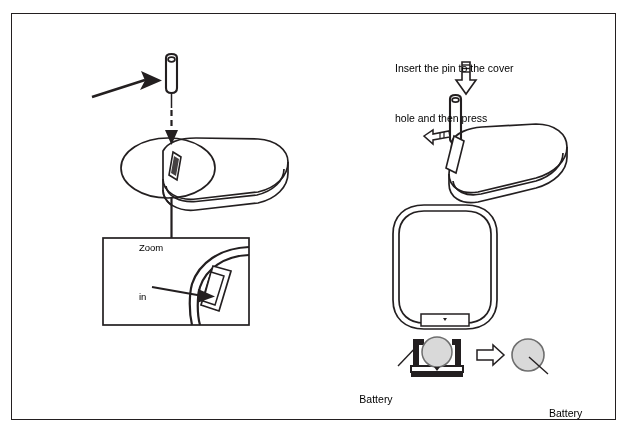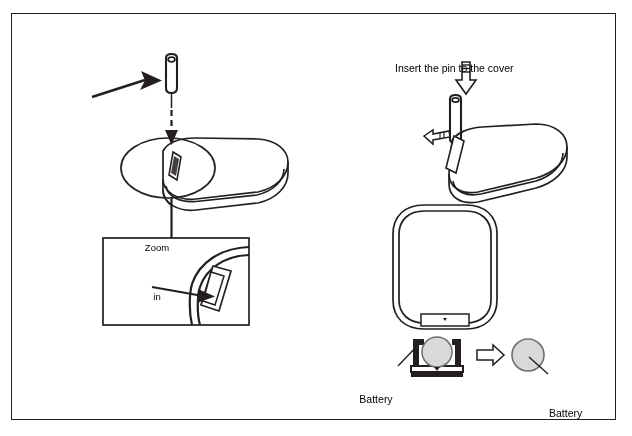--- a/index.html
+++ b/index.html
@@ -180,28 +180,29 @@
     <g>
       <path d="M477,350 L493,350 L493,345 L504,355 L493,365 L493,360 L477,360 Z" fill="#fff" stroke="#231f20" stroke-width="1.5"></path>
     </g>
 
     <circle cx="528" cy="355" r="16" fill="#d9d9d9" stroke="#6e6e6e" stroke-width="1.6"></circle>
 
     <line x1="529" y1="357" x2="548" y2="374" stroke="#231f20" stroke-width="1.4"></line>
   </svg>
 
 
-  <div class="lbl" style="left:139px; top:204px; text-align:center; width:36px;">
+  <div class="lbl" style="left:139px; top:204px; width:36px;">
     <div class="t9">Zoom</div>
     <div class="t9">in</div>
   </div>
 
 
   <div class="lbl" style="left:395px; top:24px;">
     <div class="t10">Insert the pin to the cover</div>
+    <div class="t10">hole and then press</div>
   </div>
 
 
   <div class="lbl" style="left:352px; top:355px; text-align:center; width:48px;">
     <div class="t10">Battery</div>
     
   </div>
 
   <div class="lbl" style="left:494px; top:369px; text-align:left;">
     <div class="t10" style="margin-left:55px;">Battery</div>

